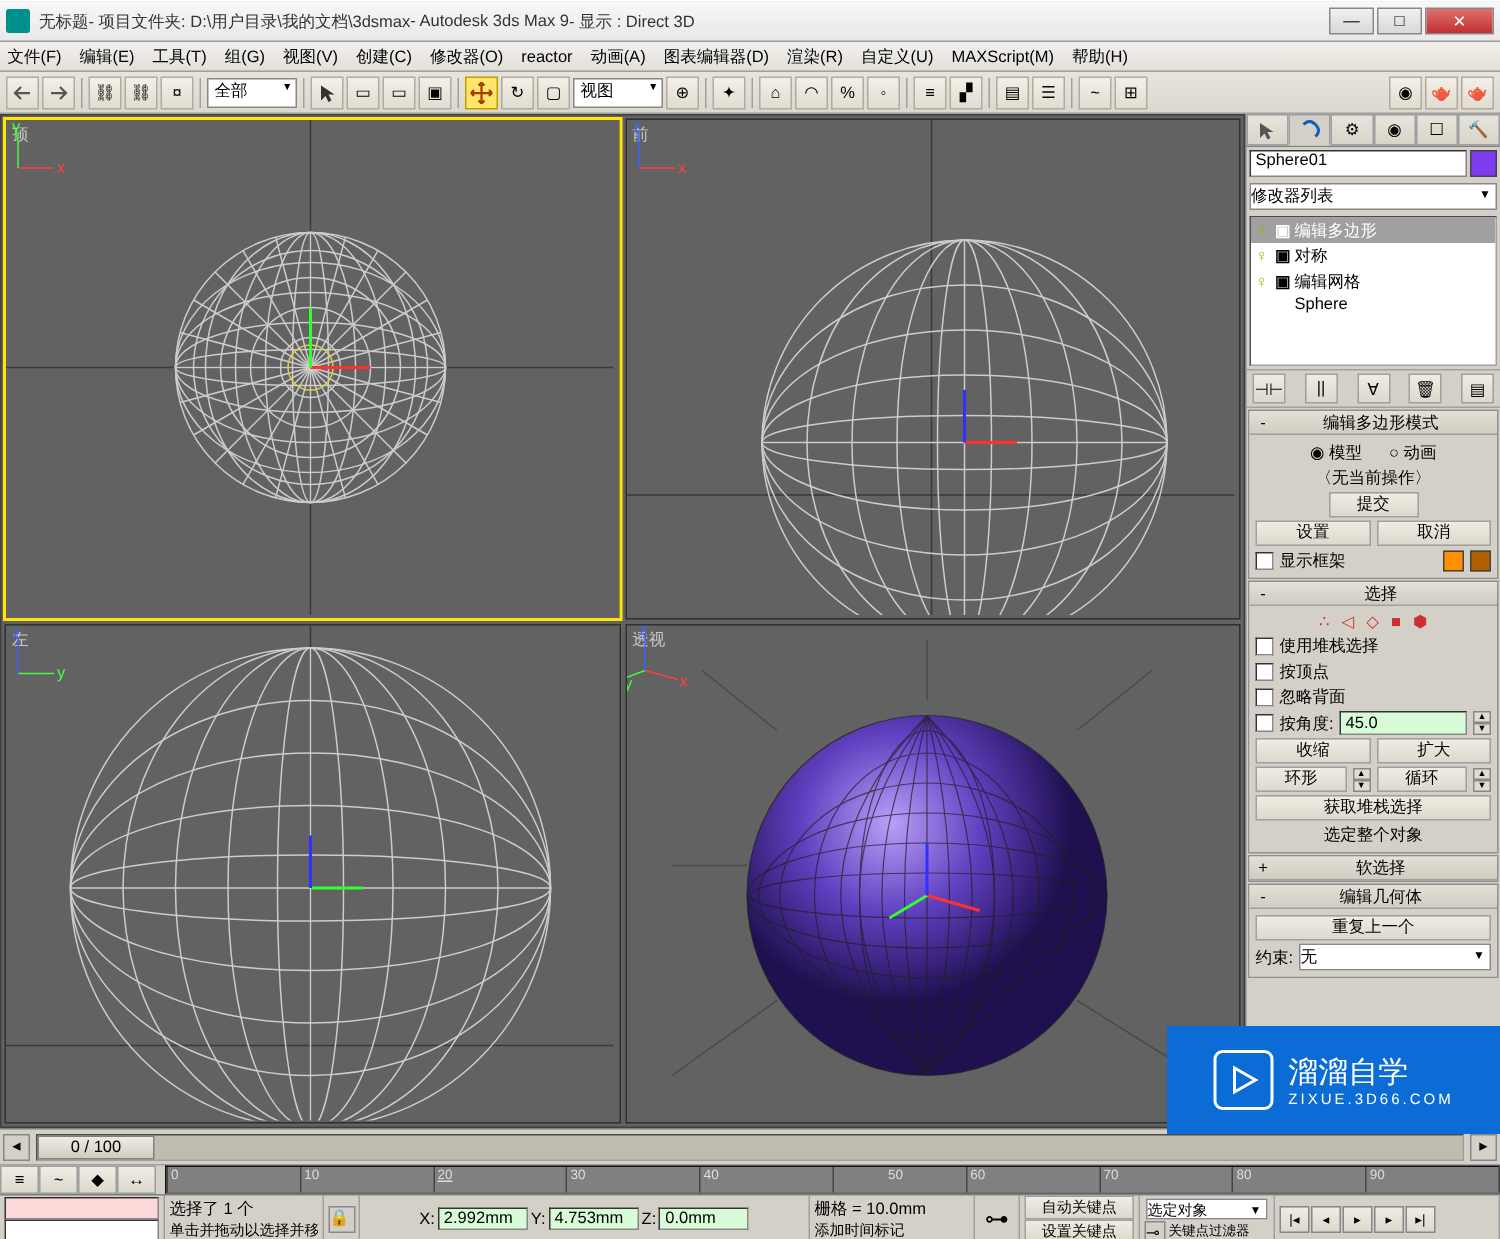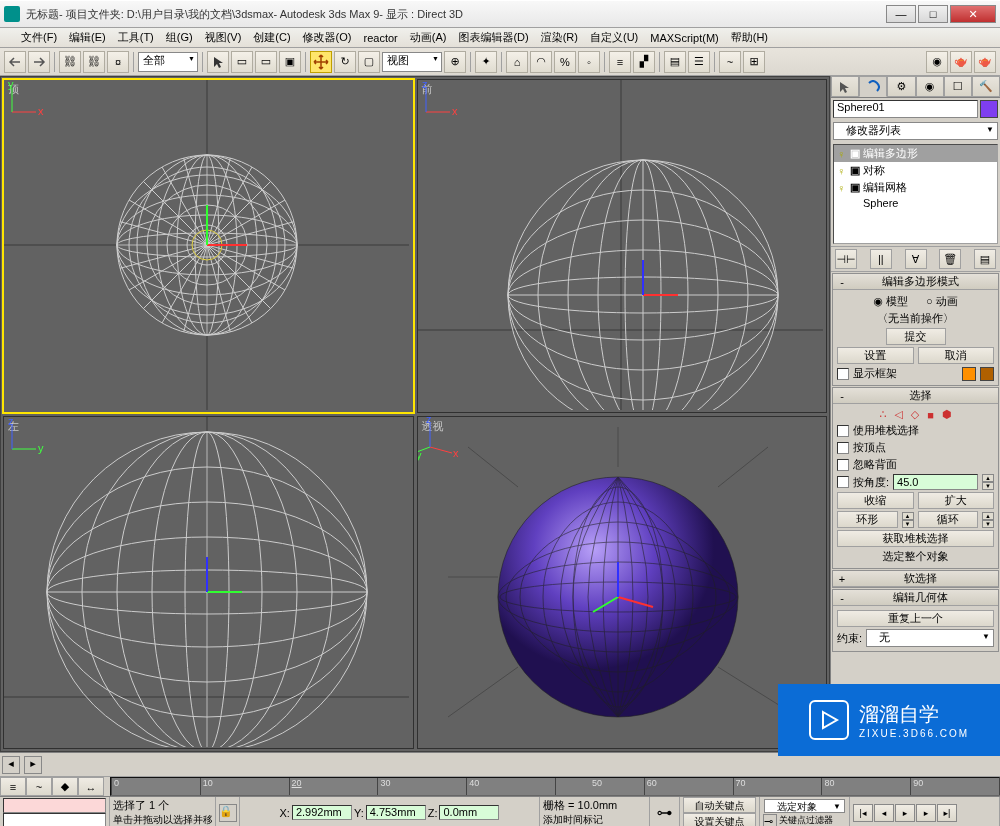--- a/index.html
+++ b/index.html
@@ -7,21 +7,21 @@
 
 
 .titlebar { height: 28px; background: linear-gradient(#f8f8f8, #e8e8e8); display: flex; align-items: center; padding: 0 4px; border-top: 1px solid #fff; border-bottom: 1px solid #a0a0a0; }
 .titlebar .app-icon { width: 16px; height: 16px; background: #00908b; border-radius: 2px; margin-right: 6px; }
 .titlebar .title-text { flex: 1; display: flex; gap: 0; color: #333; align-items: center; }
 .titlebar .win-btns { display: flex; gap: 2px; }
 .titlebar .wb { width: 30px; height: 18px; border: 1px solid #888; background: linear-gradient(#f0f0f0,#d8d8d8); display:flex;align-items:center;justify-content:center; }
 .titlebar .wb.close { background: linear-gradient(#e07070,#c03030); color:#fff; width:46px; }
 
 
-.menubar { height: 20px; background: linear-gradient(#f0f0ec,#e4e0d8); display:flex; align-items:center; padding: 0 16px; gap: 2px; border-bottom: 1px solid #a0a0a0; }
+.menubar { height: 20px; background: linear-gradient(#f0f0ec,#e4e0d8); display:flex; align-items:center; padding: 0 0; gap: 2px; border-bottom: 1px solid #a0a0a0; }
 .menubar .mi { padding: 1px 5px; cursor:default; }
 
 
 .toolbar { height: 28px; background: linear-gradient(#e8e4dc,#dcd8d0); display:flex; align-items:center; padding: 0 4px; gap:2px; border-bottom:1px solid #a0a0a0; }
 .tbtn { width:22px; height:22px; border:1px solid #b0aca0; background:linear-gradient(#f4f0e8,#e0dcd0); display:flex; align-items:center; justify-content:center; }
 .tbtn.active { background:#ffe66b; border-color:#c0a000; }
 .tsep { width:1px; height:20px; background:#a0a0a0; margin:0 2px; }
 .tdrop { height:20px; border:1px solid #888; background:#fff; padding:0 14px 0 4px; position:relative; min-width:60px; }
 .tdrop::after { content:"▼"; position:absolute; right:2px; top:2px; font-size:7px; }
 
@@ -35,21 +35,21 @@
 .vp svg { position:absolute; top:0; left:0; }
 
 
 .cmdpanel { width:170px; background:#d4d0c8; border-left:1px solid #808080; display:flex; flex-direction:column; overflow:hidden; }
 .cmdtabs { display:flex; height:22px; border-bottom:1px solid #808080; }
 .cmdtabs .ct { flex:1; border:1px solid #a0a0a0; background:linear-gradient(#e8e4dc,#d8d4c8); display:flex; align-items:center; justify-content:center; }
 .cmdtabs .ct.active { background:#d4d0c8; border-bottom-color:#d4d0c8; }
 .objname { display:flex; padding:2px; gap:2px; }
 .objname .name-in { flex:1; height:18px; border:1px inset #888; background:#fff; padding:0 3px; }
 .objname .swatch { width:18px; height:18px; background:#7e3ef0; border:1px solid #444; }
-.modlist-dd { margin:2px; height:18px; border:1px solid #888; background:#fff; padding:0 14px 0 12px; position:relative; }
+.modlist-dd { margin:2px; height:18px; border:1px solid #888; background:#fff; padding:0 14px 0 0; position:relative; }
 .modlist-dd::after { content:"▼"; position:absolute; right:3px; top:2px; font-size:8px; }
 .modstack { margin:2px; height:100px; border:1px inset #a0a0a0; background:#fff; overflow:auto; }
 .modstack .ms-row { padding:1px 3px; display:flex; align-items:center; gap:3px; }
 .modstack .ms-row.sel { background:#a0a0a0; color:#fff; }
 .modstack .ms-bulb { width:10px; display:inline-block; color:#aaaa00; }
 .modstack .ms-plus { width:10px; display:inline-block; font-weight:bold; }
 .modbtns { display:flex; justify-content:space-between; padding:2px 4px; height:26px; border-top:1px solid #a0a0a0; border-bottom:1px solid #a0a0a0; }
 .modbtns .mb { width:22px; height:20px; border:1px solid #a0a0a0; background:linear-gradient(#f0ece4,#dcd8cc); display:flex;align-items:center;justify-content:center; }
 
 .rollout { margin:1px 1px 0 1px; border:1px solid #909090; }
@@ -528,20 +528,23 @@
             <div class="modlist-dd" style="flex:1;margin:0">无</div>
           </div>
       </div>
     </div>
 
   </div>
 </div>
 
 <div class="timeline">
   <div style="width:18px;height:18px;border:1px solid #888;margin:0 2px;text-align:center">◂</div>
+  <div class="time-slider">
+    <div class="time-thumb">0 / 100</div>
+  </div>
   <div style="width:18px;height:18px;border:1px solid #888;margin:0 2px;text-align:center">▸</div>
 </div>
 
 <div class="timetrack">
   <div class="tt-left">
     <div class="ttb">≡</div>
     <div class="ttb">~</div>
     <div class="ttb">◆</div>
     <div class="ttb">↔</div>
   </div>

